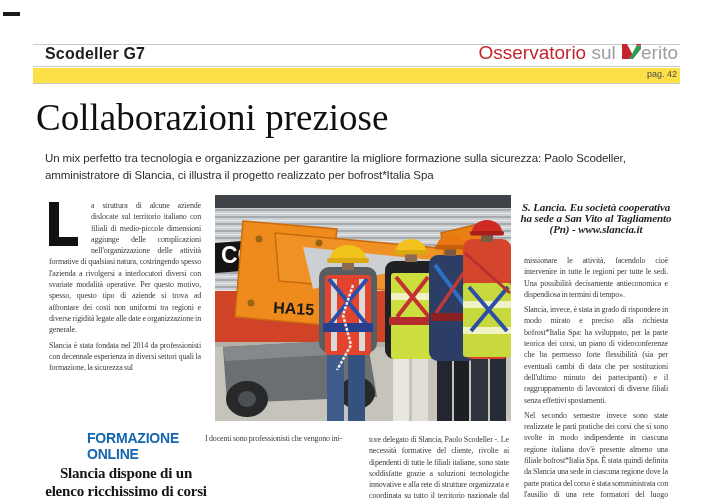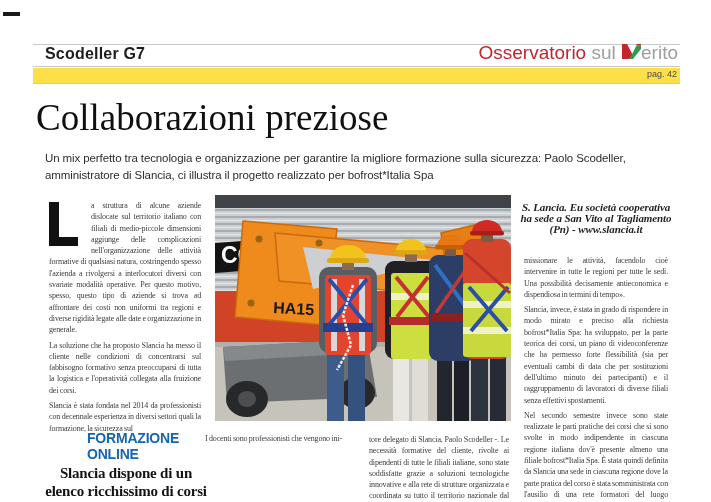--- a/index.html
+++ b/index.html
@@ -72,21 +72,20 @@
 <div class="rule" style="top:83px"></div>
 
 <h1 class="headline">Collaborazioni preziose</h1>
 <div class="standfirst">Un mix perfetto tra tecnologia e organizzazione per garantire la migliore formazione sulla sicurezza: Paolo Scodeller, amministratore di Slancia, ci illustra il progetto realizzato per bofrost*Italia Spa</div>
 
 <div class="col1 bodytext">
   <p><span class="dropcap"><svg width="36" height="44" viewBox="0 0 36 44">
           <rect x="0" y="0" width="10" height="44" fill="#111"></rect>
           <rect x="0" y="35" width="29" height="9" fill="#111"></rect>
         </svg></span><span>a struttura di alcune aziende dislocate sul territorio italiano con filiali di medio-piccole dimensioni aggiunge delle complicazioni nell'organizzazione delle attività formative di qualsiasi natura, costringendo spesso l'azienda a rivolgersi a interlocutori diversi con svariate modalità operative. Per questo motivo, spesso, questo tipo di aziende si trova ad affrontare dei costi non uniformi tra regioni e diverse rigidità legate alle date e organizzazione in generale.</span></p>
-  <p>La soluzione che ha proposto Slancia ha messo il cliente nelle condizioni di concentrarsi sul fabbisogno formativo senza preoccuparsi di tutta la logistica e l'operatività collegata alla fruizione dei corsi.</p>
   <p>Slancia è stata fondata nel 2014 da professionisti con decennale esperienza in diversi settori quali la formazione, la sicurezza sul</p>
 </div>
 
 <div class="box">
   <p class="kicker">FORMAZIONE ONLINE</p>
   <p class="box-head">Slancia dispone di un elenco ricchissimo di corsi e-learning accuratamente</p>
 </div>
 
 <div class="photo-wrap">
   <svg width="296" height="226" viewBox="0 0 296 226">

